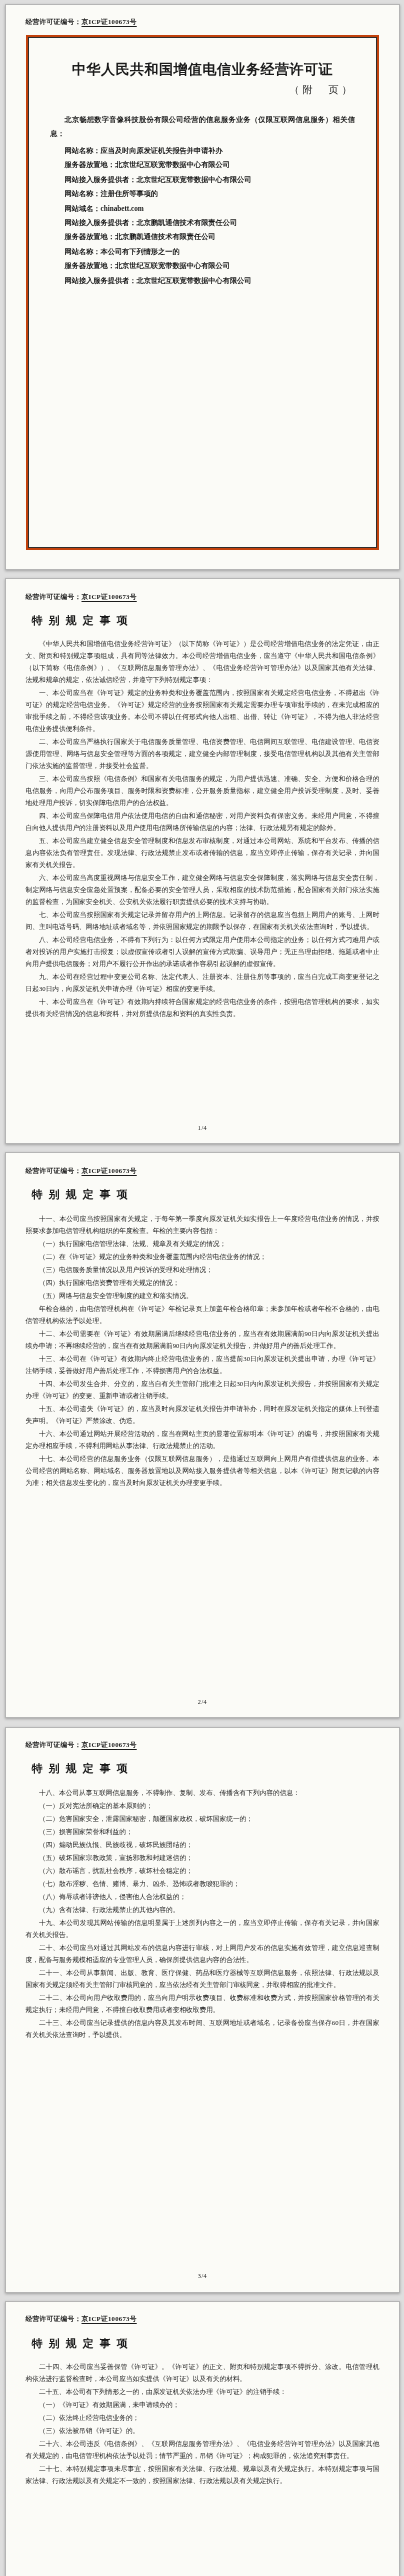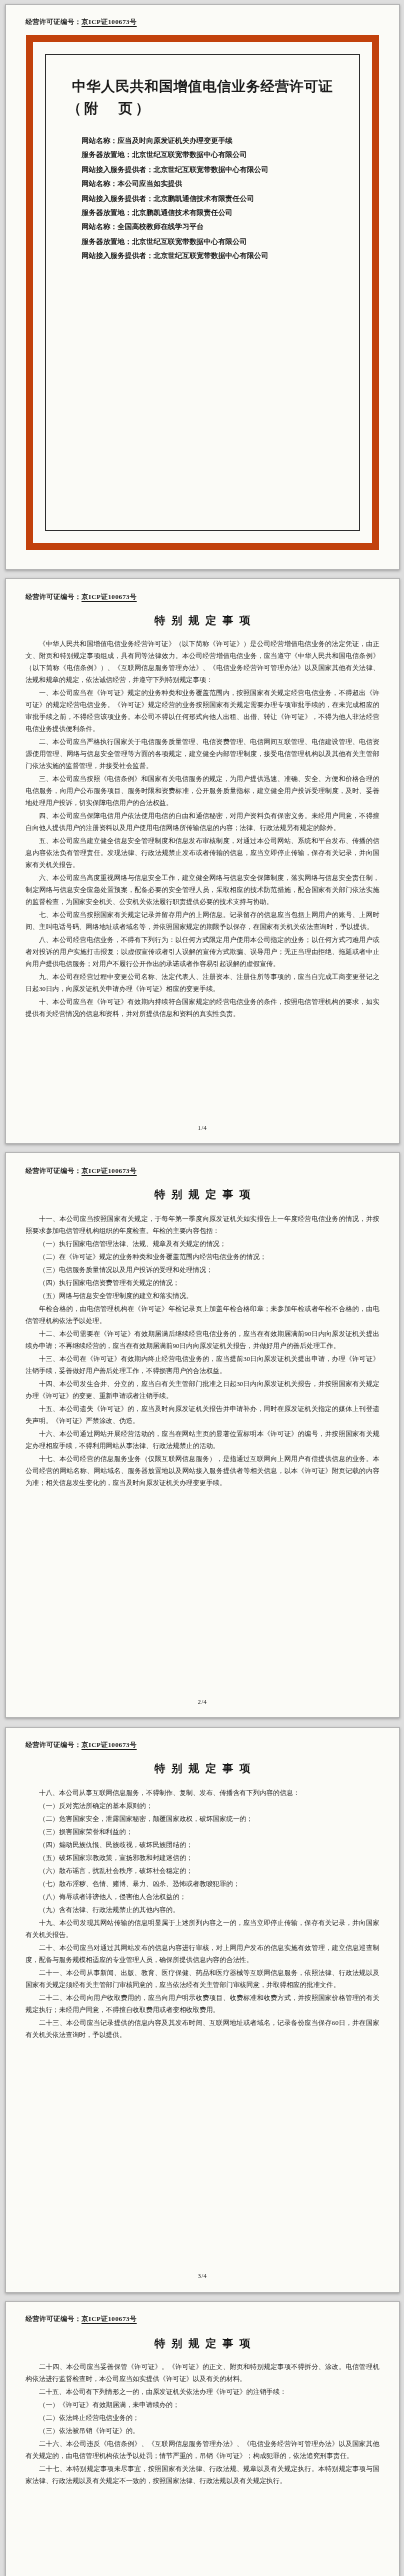--- a/index.html
+++ b/index.html
@@ -21,61 +21,60 @@
     position: relative;
     padding: 13.4px 19.6px;
     overflow: hidden;
   }
   .hdr { font-size: 6.7px; font-weight: bold; letter-spacing: 0.3px; }
   .hdr .num { text-decoration: underline; text-underline-offset: 1.5px; }
 
   
   .cert .frame-outer {
     margin-top: 7.2px;
-    border: 7px solid #c2410c;
-    padding: 12px;
+    border: 2px solid #c2410c;
+    padding: 0;
     height: 515px;
   }
   .cert .frame-inner {
     border: 0.5px solid #2e2e2e;
     height: 100%;
     padding: 17.5px 21.6px 10.3px 21.6px;
   }
   .cert h1 {
     font-size: 14px;
     font-weight: bold;
     text-align: center;
     letter-spacing: 0.5px;
     margin: 6.2px 0 4.1px 0;
   }
   .cert .subtitle {
-    text-align: left;
-    font-size: 14px;
-    font-weight: bold;
+    text-align: right;
+    font-size: 10px;
+    font-weight: normal;
     margin: 0 0 15.5px 0;
     letter-spacing: 3.1px;
   }
   .cert .intro {
     font-size: 7.2px;
     font-weight: bold;
     line-height: 14px;
     text-indent: 2em;
     margin: 0 0 3.1px 0;
     text-align: justify;
   }
   .cert .entry {
     font-size: 7.2px;
     font-weight: bold;
     line-height: 14.4px;
     padding-left: 2em;
   }
 
   
   .prov h2 {
-    text-align: center;
     font-size: 10.8px;
     font-weight: bold;
     letter-spacing: 6.2px;
     margin: 12.4px 0 10.3px 0;
     text-indent: 6.2px; 
   }
   .prov .body p {
     font-size: 6.7px;
     line-height: 12px;
     text-align: justify;
@@ -95,28 +94,30 @@
 <body>
 
 <section class="page cert">
   <div class="hdr">
     <span>经营许可证编号：</span><span class="num">京ICP证100673号</span>
   </div>
   <div class="frame-outer">
     <div class="frame-inner">
       <h1>中华人民共和国增值电信业务经营许可证</h1>
       <div class="subtitle">（附　页）</div>
+      <p class="intro">北京畅想数字音像科技股份有限公司经营的信息服务业务（仅限互联网信息服务）相关信息：</p>
       <div>
-          <div class="entry"><span>网站名称：</span><span>应当及时向原发证机关办理变更手续</span></div>
+          <div class="entry"><span>网站名称：</span><span>应当及时向原发证机关报告并申请补办</span></div>
           <div class="entry"><span>服务器放置地：</span><span>北京世纪互联宽带数据中心有限公司</span></div>
           <div class="entry"><span>网站接入服务提供者：</span><span>北京世纪互联宽带数据中心有限公司</span></div>
-          <div class="entry"><span>网站名称：</span><span>本公司应当如实提供</span></div>
+          <div class="entry"><span>网站名称：</span><span>注册住所等事项的</span></div>
+          <div class="entry"><span>网站域名：</span><span>chinabett.com</span></div>
           <div class="entry"><span>网站接入服务提供者：</span><span>北京鹏凯通信技术有限责任公司</span></div>
           <div class="entry"><span>服务器放置地：</span><span>北京鹏凯通信技术有限责任公司</span></div>
-          <div class="entry"><span>网站名称：</span><span>全国高校教师在线学习平台</span></div>
+          <div class="entry"><span>网站名称：</span><span>本公司有下列情形之一的</span></div>
           <div class="entry"><span>服务器放置地：</span><span>北京世纪互联宽带数据中心有限公司</span></div>
           <div class="entry"><span>网站接入服务提供者：</span><span>北京世纪互联宽带数据中心有限公司</span></div>
         </div>
     </div>
   </div>
 </section>
 
 <section class="page prov">
   <div class="hdr">
     <span>经营许可证编号：</span><span class="num">京ICP证100673号</span>

